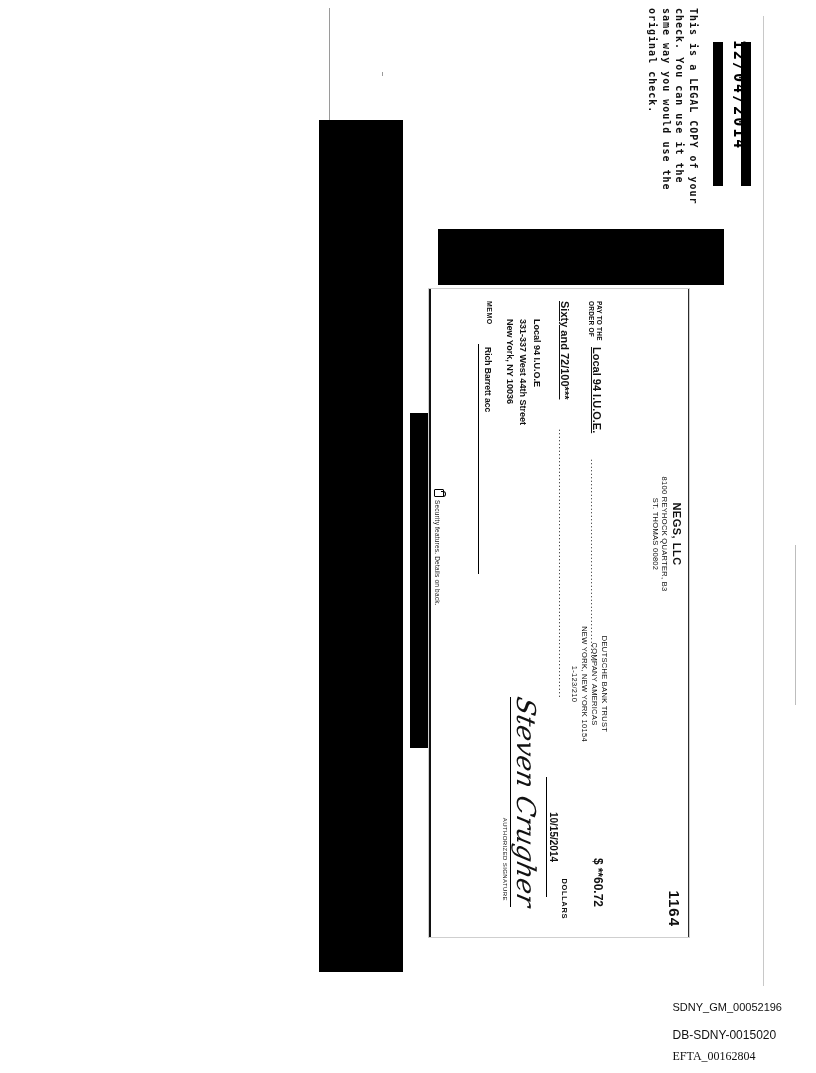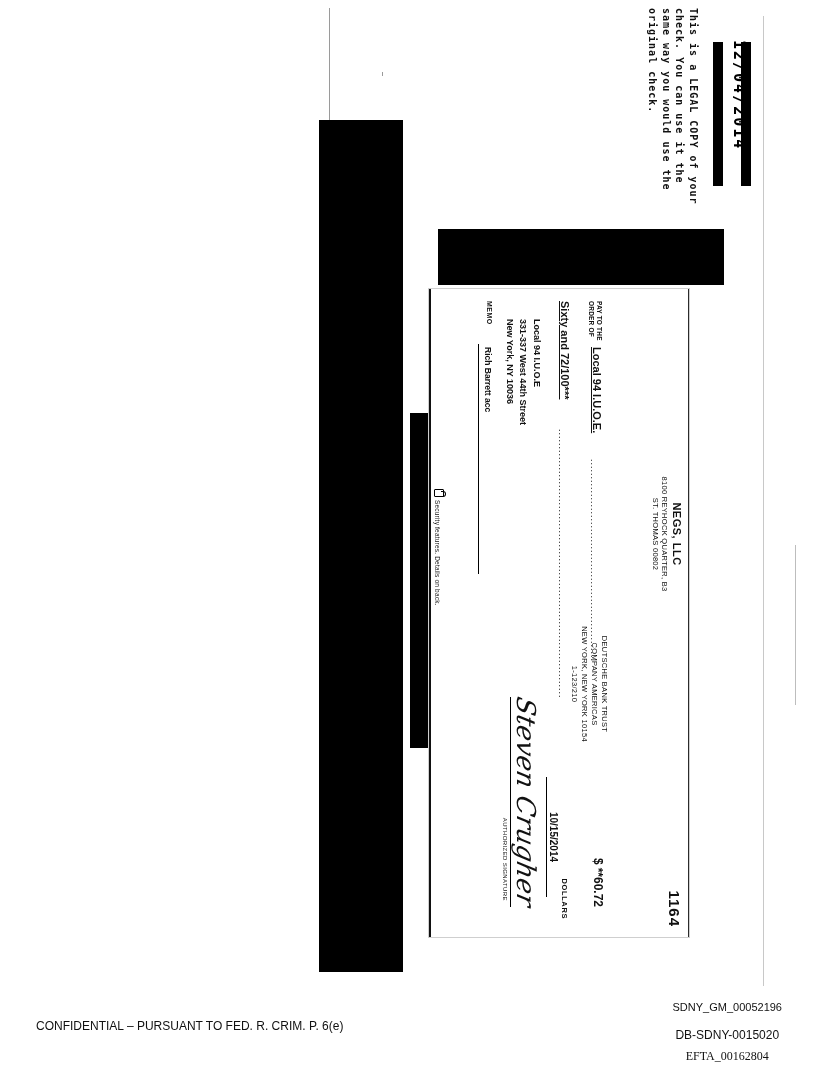--- a/index.html
+++ b/index.html
@@ -324,21 +324,21 @@
     left: 296px;
     top: 1004px;
     font-size: 31px;
     color: #e8631a;
     letter-spacing: .5px;
   }
   .footer-right {
     position: absolute;
     right: 34px;
     top: 998px;
-    text-align: center;
+    text-align: left;
     font-size: 11px;
     color: #111;
     line-height: 1.75;
   }
   .footer-right .bates2 { font-size: 12px; margin-top: 8px; }
   .footer-right .bates3 { font-family: "Liberation Serif", serif; font-size: 12px; }
 </style>
 </head>
 <body>
 
@@ -412,21 +412,20 @@
       </div>
 
       <div class="security">
         <span class="lock-ico"></span><span>Security features. Details on back.</span>
       </div>
 
       <div class="check-bottom-rule"></div>
     </div>
   </div>
 
-  <div class="footer-left">CONFIDENTIAL – PURSUANT TO FED. R. CRIM. P. 6(e)</div>
 
   <div class="footer-right">
     <div>SDNY_GM_00052196</div>
     <div class="bates2">DB-SDNY-0015020</div>
     <div class="bates3">EFTA_00162804</div>
   </div>
 
 </div>
 
 </body></html>

